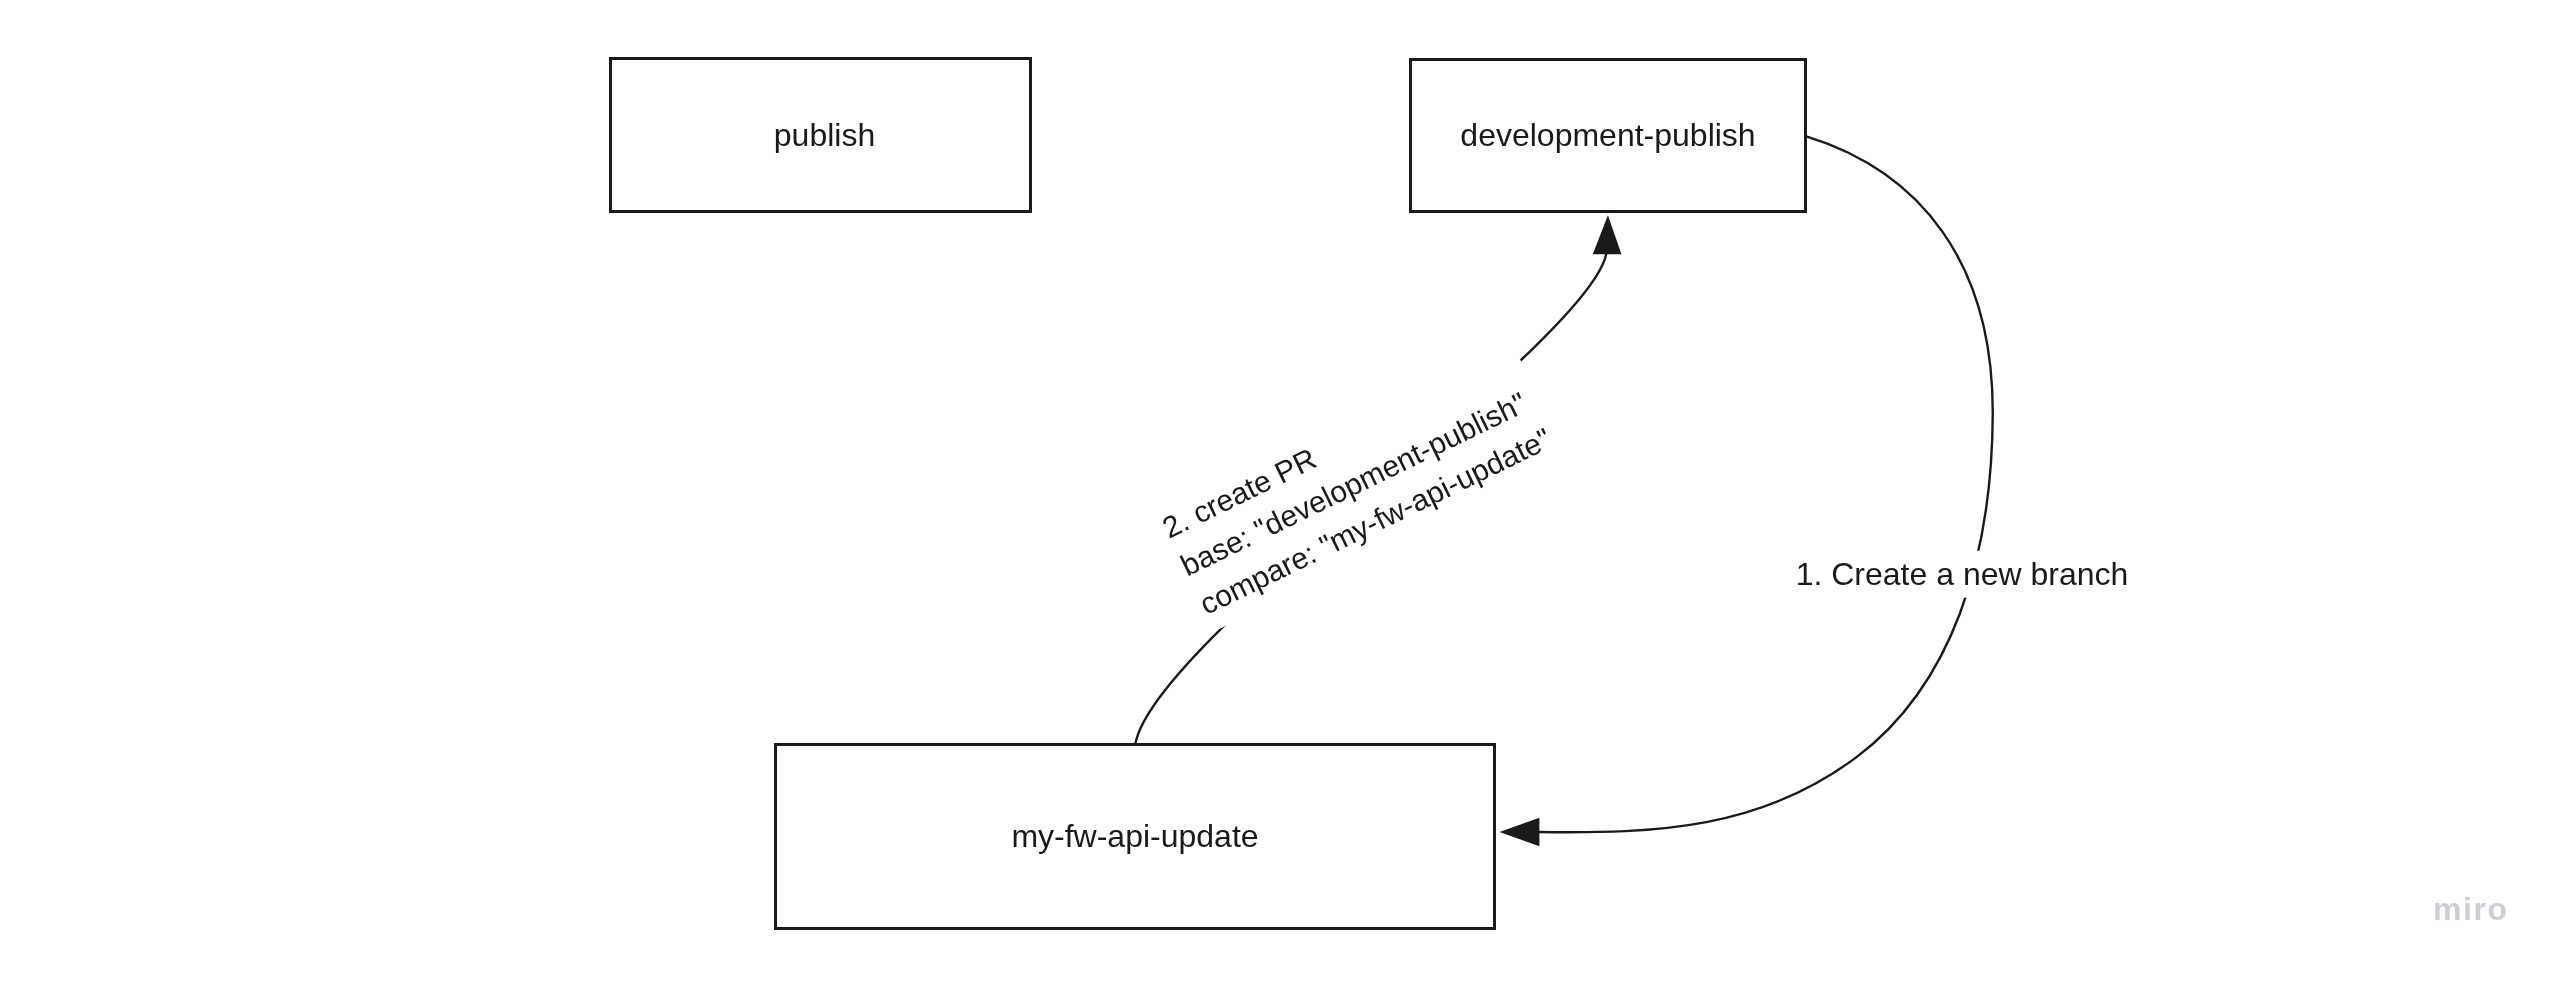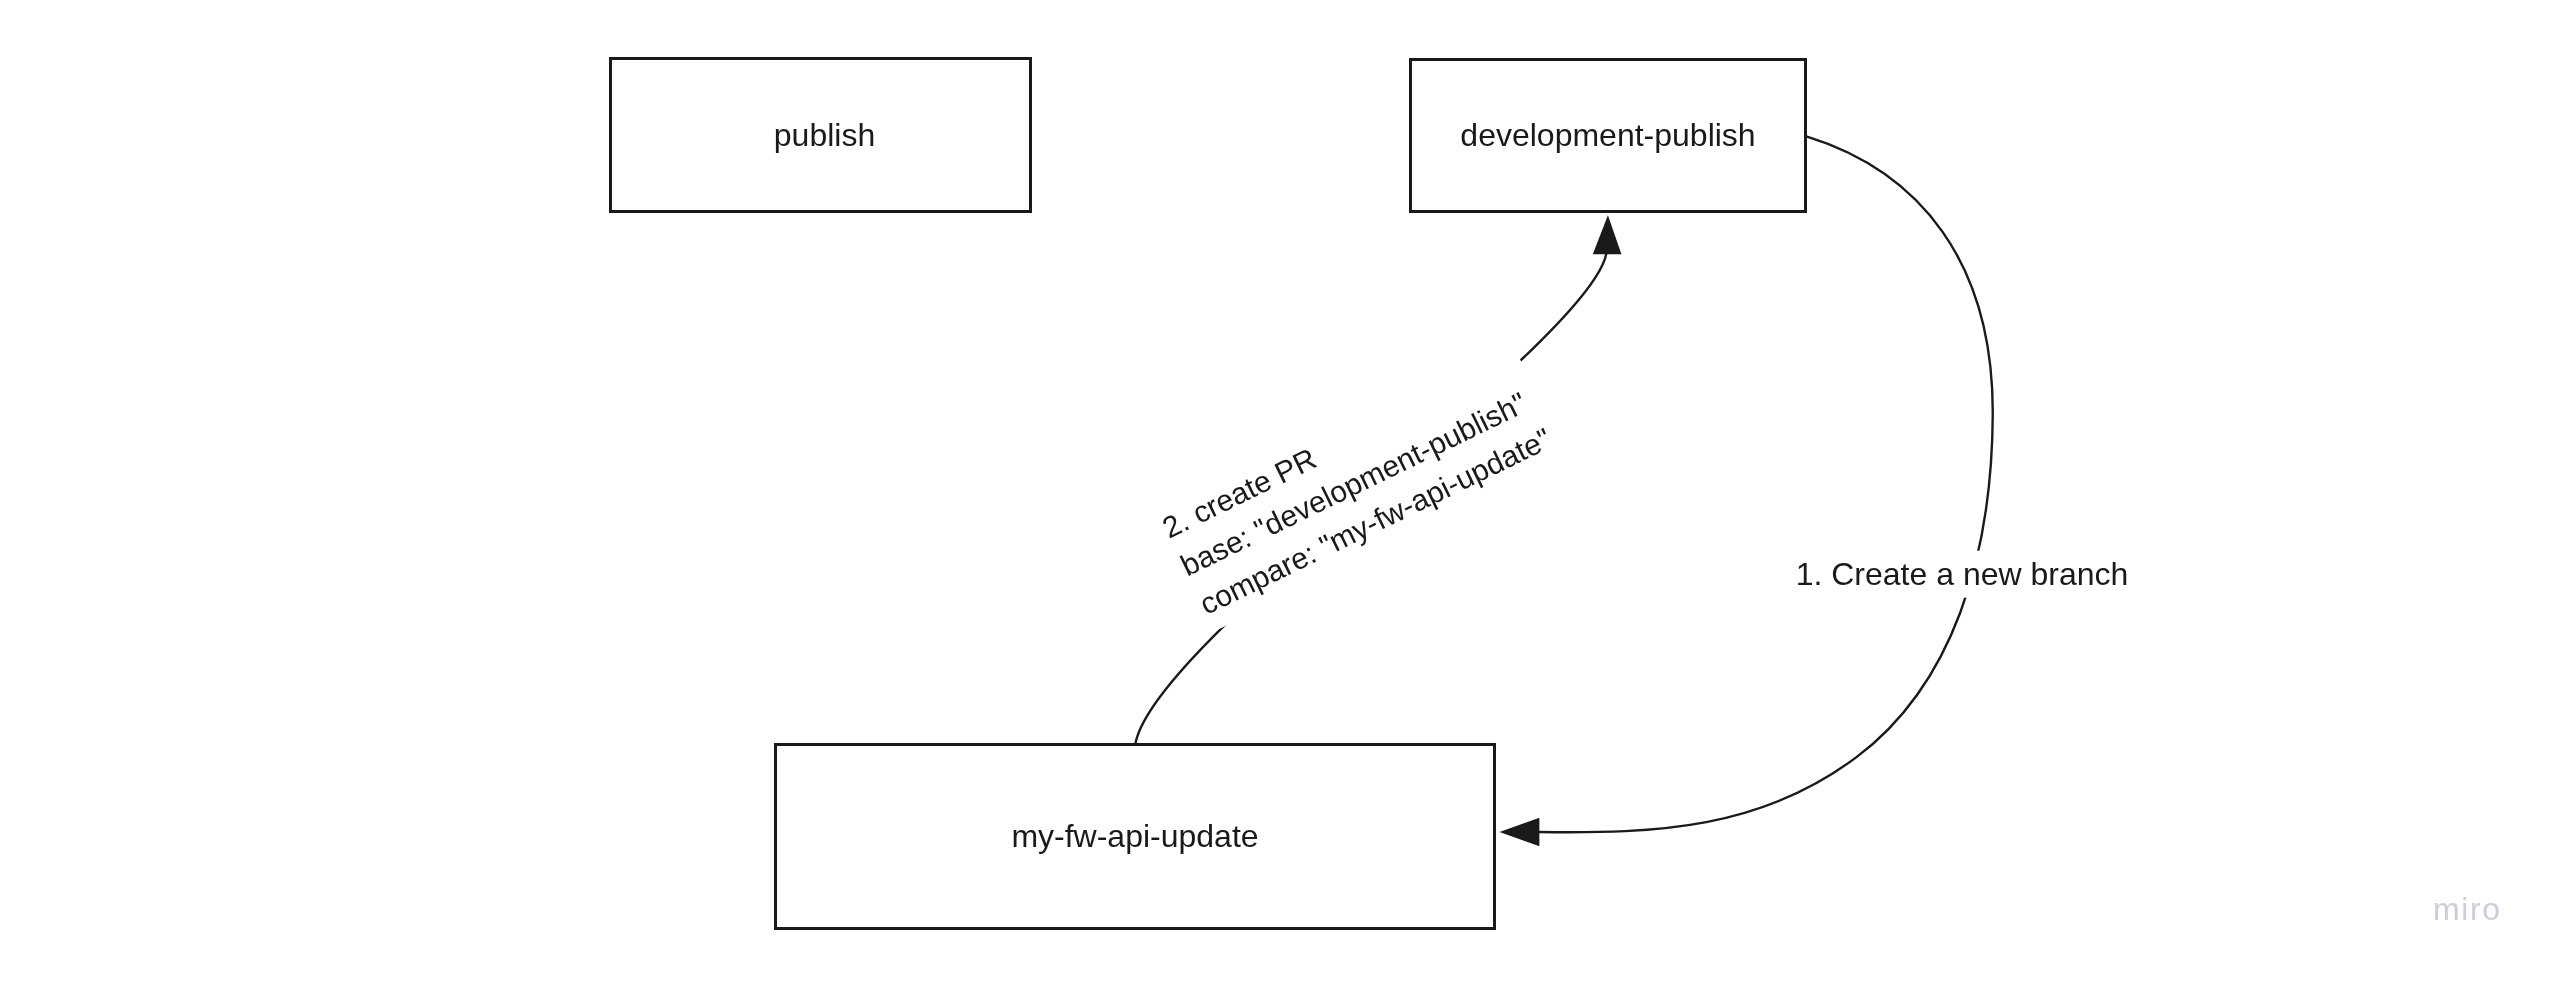--- a/index.html
+++ b/index.html
@@ -56,21 +56,21 @@
     font-size:30px;
     line-height:1.42;
     padding:1.6px 8px 6.4px 1.6px;
   }
   #label-create-pr .line{white-space:nowrap;text-align:left;}
 
   #watermark{
     position:absolute;
     left:2433px;top:891px;
     font-size:32px;
-    font-weight:normal;
+    font-weight:bold;
     letter-spacing:1.6px;
     color:var(--watermark);
   }
 </style>
 </head>
 <body>
 
 <svg class="layer" viewBox="0 0 3233 1237" xmlns="http://www.w3.org/2000/svg">
 
   <g>

